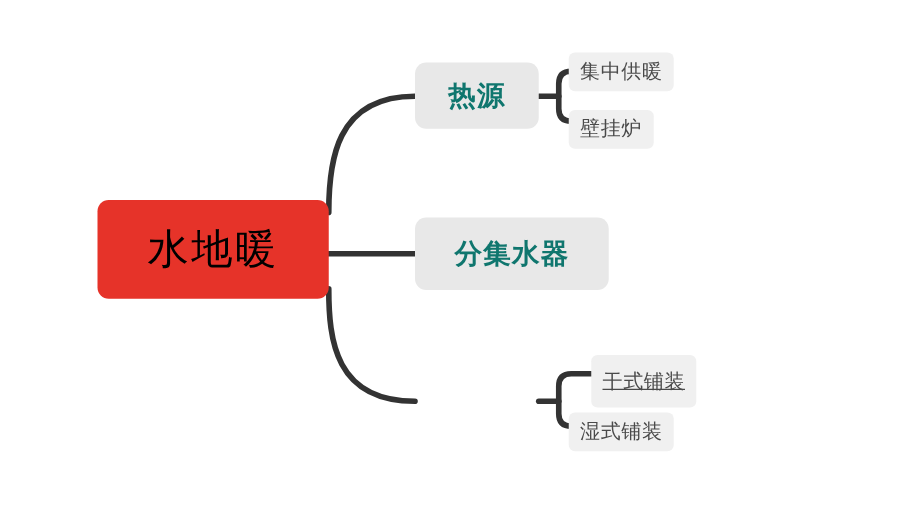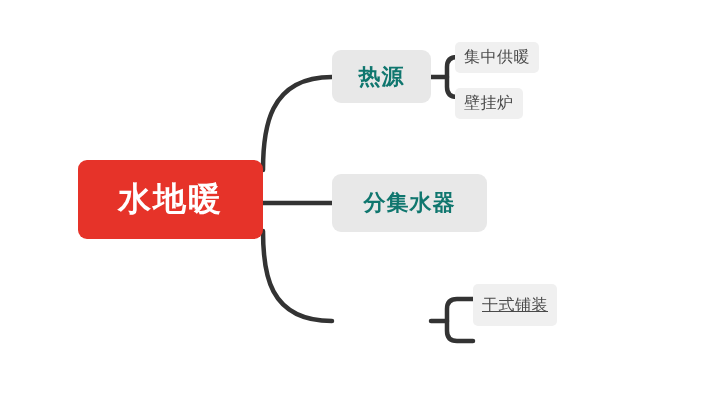--- a/index.html
+++ b/index.html
@@ -33,23 +33,23 @@
     box-sizing: border-box;
     white-space: nowrap;
   }
   .node-root {
     left: 78px;
     top: 160px;
     width: 185px;
     height: 79px;
     background: #e63329;
     border-radius: 9px;
-    color: #ffffff;
+    color: #000000;
     font-size: 33px;
-    font-weight: bold;
+    font-weight: normal;
     letter-spacing: 2px;
   }
   .node-branch {
     background: #e8e8e8;
     border-radius: 9px;
     color: #0f766e;
     font-size: 22px;
     font-weight: bold;
     letter-spacing: 1px;
   }
@@ -107,14 +107,17 @@
   </div>
 
   <div class="node node-leaf leaf-1b">
     <span>壁挂炉</span>
   </div>
 
   <div class="node node-leaf leaf-3a">
     <span>干式铺装</span>
   </div>
 
+  <div class="node node-leaf leaf-3b">
+    <span>湿式铺装</span>
+  </div>
 
 </div>
 
 </body></html>

